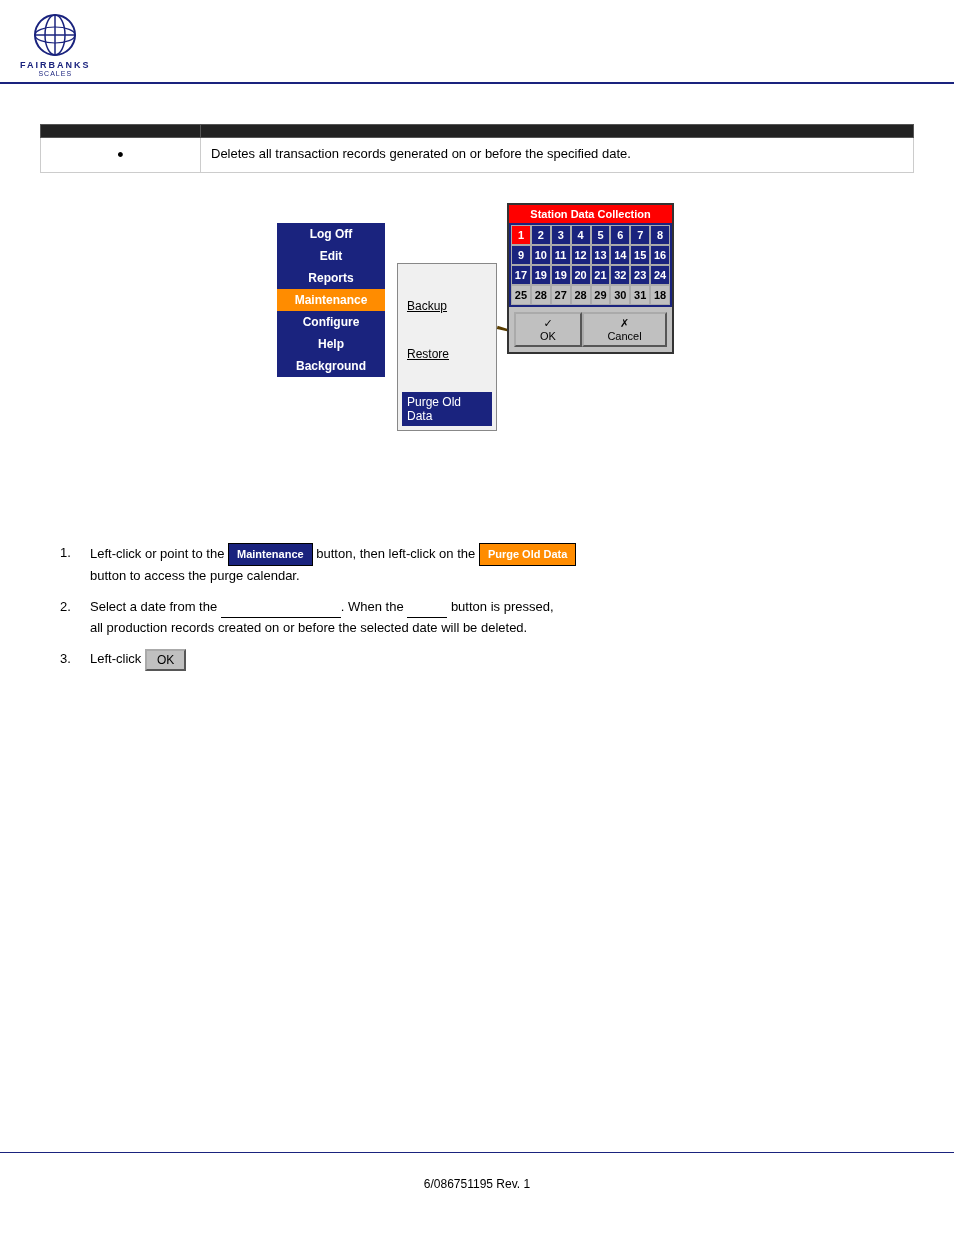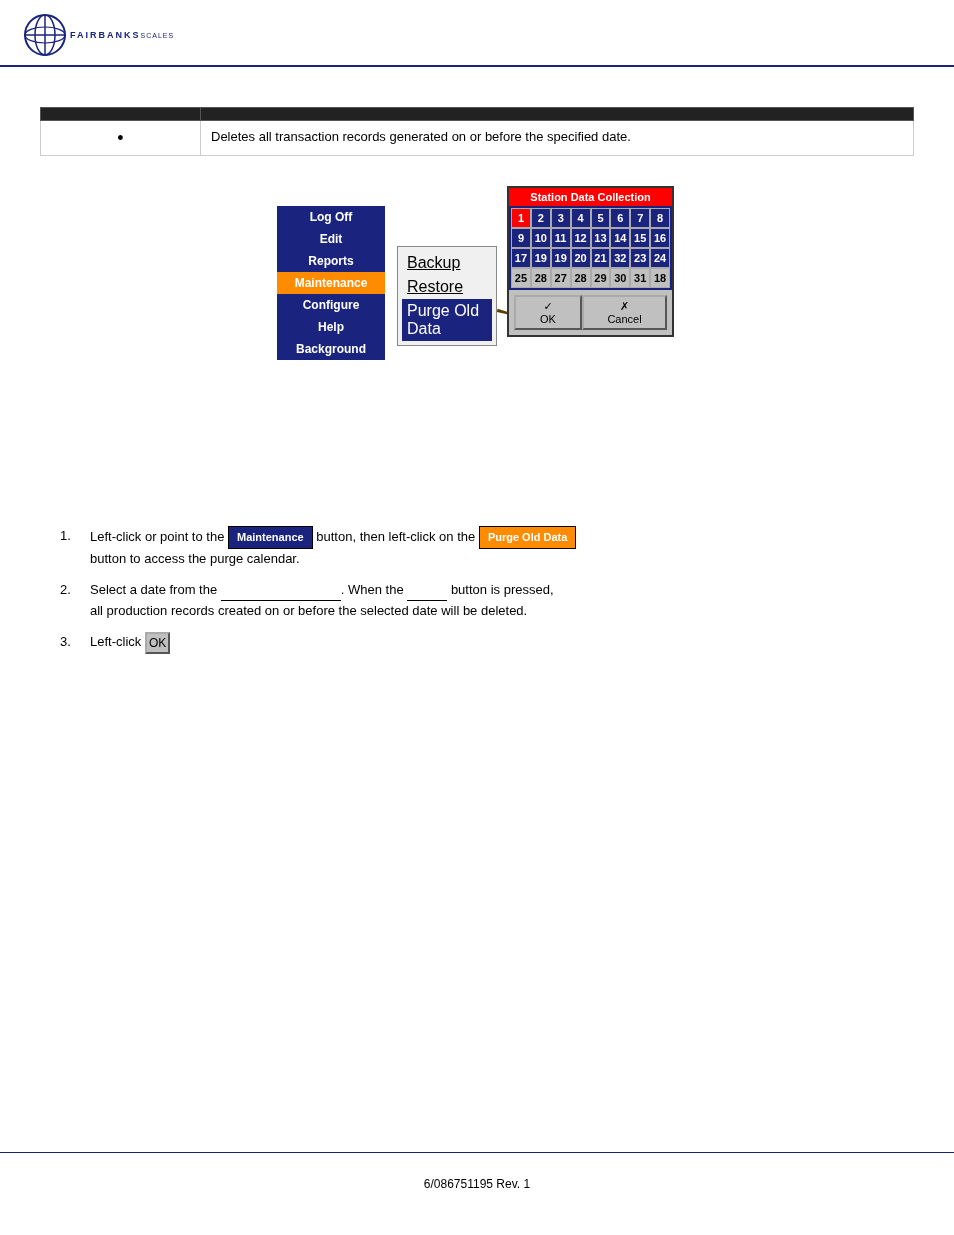--- a/index.html
+++ b/index.html
@@ -16,21 +16,21 @@
     
     .header {
       display: flex;
       align-items: flex-end;
       padding: 10px 20px 0 20px;
       border-bottom: 2px solid #1a237e;
       padding-bottom: 5px;
     }
     .logo-area {
       display: flex;
-      flex-direction: row;
+      flex-direction: column;
       align-items: center;
     }
     .logo-globe {
       width: 50px;
       height: 50px;
     }
     .logo-text {
       font-size: 9px;
       font-weight: bold;
       color: #1a237e;
@@ -119,24 +119,25 @@
     .submenu-panel {
       position: absolute;
       left: 170px;
       top: 60px;
       background: #f0f0f0;
       border: 1px solid #888;
       padding: 4px;
       width: 100px;
     }
     .submenu-item {
-      font-size: 16px;
+      font-size: 12px;
       padding: 3px 5px;
       cursor: pointer;
       text-decoration: underline;
+      margin-top: 28px;
     }
     .submenu-item.highlight {
       background: #1a237e;
       color: #fff;
       text-decoration: none;
     }
 
     
     .arrow-indicator {
       position: absolute;
@@ -268,21 +269,21 @@
       font-size: 11px;
       font-weight: bold;
       padding: 2px 8px;
       border: 1px solid #000;
     }
     .inline-ok-btn {
       display: inline-block;
       background: #c0c0c0;
       color: #000;
       font-size: 12px;
-      padding: 2px 2px;
+      padding: 2px 10px;
       border: 2px outset #aaa;
       vertical-align: middle;
     }
 
     
     .footer {
       position: absolute;
       bottom: 20px;
       left: 0;
       right: 0;

